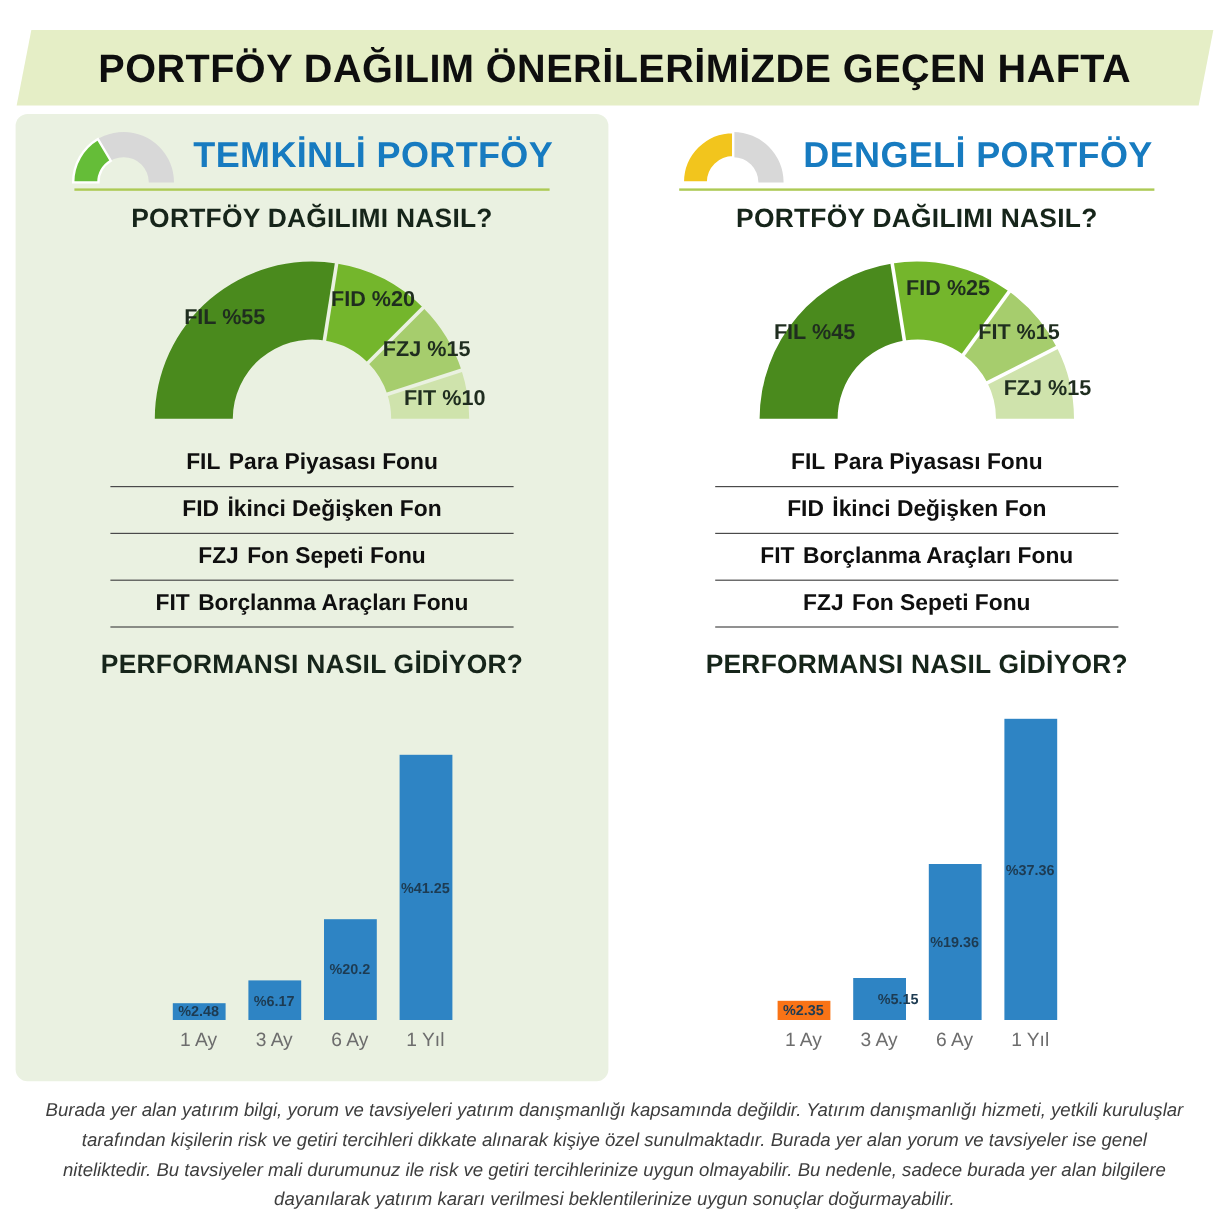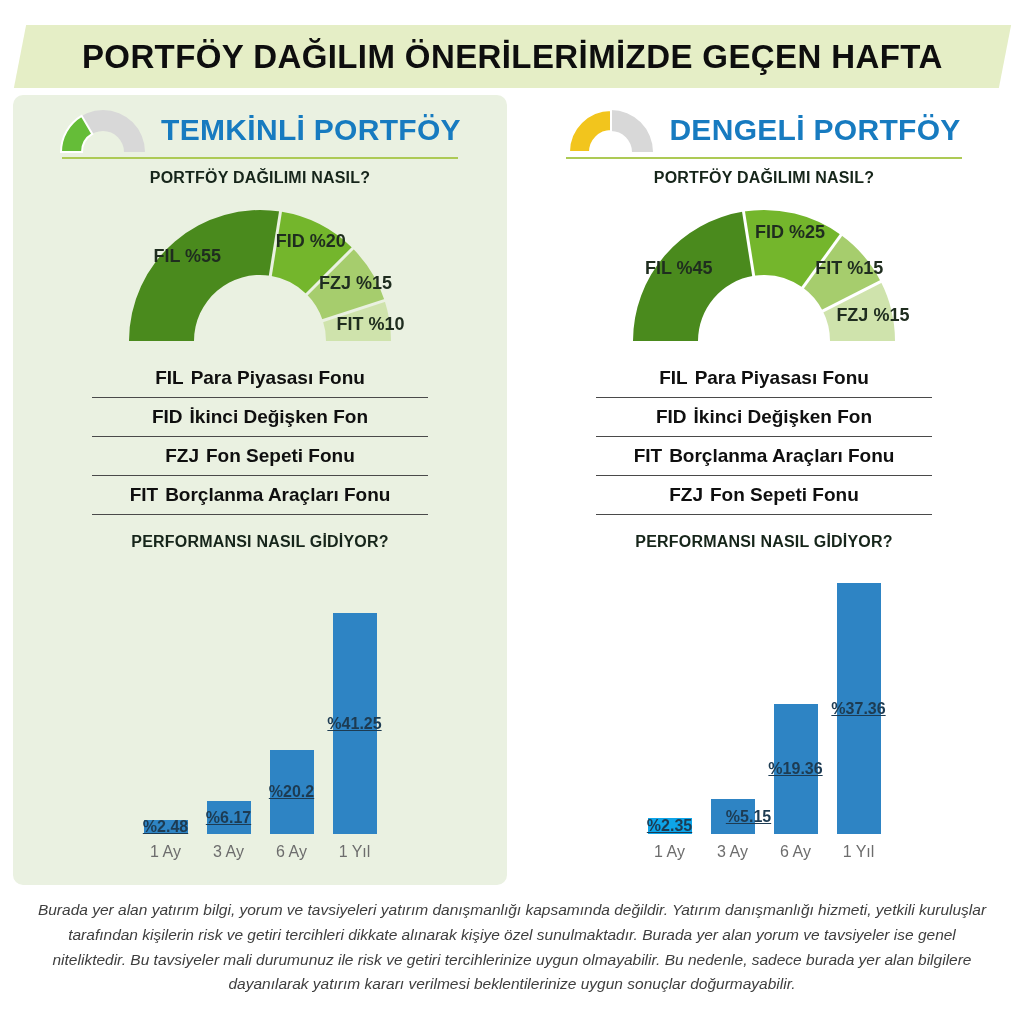--- a/index.html
+++ b/index.html
@@ -13,35 +13,35 @@
   .columns{display:flex;gap:10px;margin:7px 13px 0;justify-content:center;}
   .col{flex:1;border-radius:10px;padding:12px 0 24px;box-sizing:border-box;}
   .col-left{background:#eaf1e1;}
   .col-right{background:#ffffff;}
 
   .title-row{display:flex;align-items:center;justify-content:center;gap:14px;height:46px;}
   .gauge-svg{width:88px;height:47px;flex:0 0 auto;}
   .col-title{margin:0;font-size:30px;font-weight:800;color:#177bc0;letter-spacing:.3px;white-space:nowrap;}
   .title-underline{width:80%;height:2px;margin:4px auto 0;background:#adca55;border:0;}
 
-  .sub-heading{margin:10px 0 0;text-align:center;font-size:16px;font-weight:800;color:#16251a;letter-spacing:.2px;}
+  .sub-heading{margin:10px 0 0;text-align:center;font-size:22px;font-weight:800;color:#16251a;letter-spacing:.2px;}
   .perf-heading{margin-top:18px;}
 
   .donut-svg{display:block;margin:12px auto 0;}
   .donut-label{font-size:18px;font-weight:700;fill:#1f2d1f;}
 
   .legend{width:336px;margin:10px auto 0;}
   .legend-row{text-align:center;font-size:19px;color:#0f0f0f;padding:8px 0;border-bottom:1.5px solid #4a4a4a;white-space:nowrap;}
   .legend-code{font-weight:800;margin-right:7px;}
   .legend-name{font-weight:600;}
 
   .barchart{display:flex;justify-content:center;align-items:flex-end;gap:19px;height:288px;margin-top:22px;}
   .bar-col{width:44px;display:flex;flex-direction:column;align-items:center;}
   .bar{width:44px;position:relative;}
-  .bar-label{position:absolute;top:50%;left:50%;transform:translate(-50%,-50%);font-size:16px;font-weight:700;white-space:nowrap;text-decoration:underline;}
+  .bar-label{position:absolute;top:50%;left:50%;transform:translate(-50%,-50%);font-size:12px;font-weight:700;white-space:nowrap;}
   .bar-tick{margin-top:9px;font-size:16px;color:#6d6d6d;font-weight:500;white-space:nowrap;}
 
   footer{margin-top:13px;}
   .disclaimer{width:952px;margin:0 auto;text-align:center;font-style:italic;font-size:15.5px;line-height:1.6;color:#3e3e3e;}
 </style>
 </head>
 <body>
 
 <header class="band">
   <h1>PORTFÖY DAĞILIM ÖNERİLERİMİZDE GEÇEN HAFTA</h1>
@@ -132,21 +132,21 @@
       </svg>
     <div class="legend">
         <div class="legend-row"><span class="legend-code">FIL</span><span class="legend-name">Para Piyasası Fonu</span></div>
         <div class="legend-row"><span class="legend-code">FID</span><span class="legend-name">İkinci Değişken Fon</span></div>
         <div class="legend-row"><span class="legend-code">FIT</span><span class="legend-name">Borçlanma Araçları Fonu</span></div>
         <div class="legend-row"><span class="legend-code">FZJ</span><span class="legend-name">Fon Sepeti Fonu</span></div>
       </div>
     <h3 class="sub-heading perf-heading">PERFORMANSI NASIL GİDİYOR?</h3>
     <div class="barchart">
         <div class="bar-col">
-          <div class="bar" style="height: 16px; background: #0ea5e9;">
+          <div class="bar" style="height: 16px; background: #f97316;">
             <span class="bar-label" style="color: rgb(29, 59, 82);">%2.35</span>
           </div>
           <div class="bar-tick">1 Ay</div>
         </div>
         <div class="bar-col">
           <div class="bar" style="height: 35px; background: rgb(46, 132, 196);">
             <span class="bar-label" style="color: rgb(29, 59, 82); padding-left: 32px;">%5.15</span>
           </div>
           <div class="bar-tick">3 Ay</div>
         </div>

